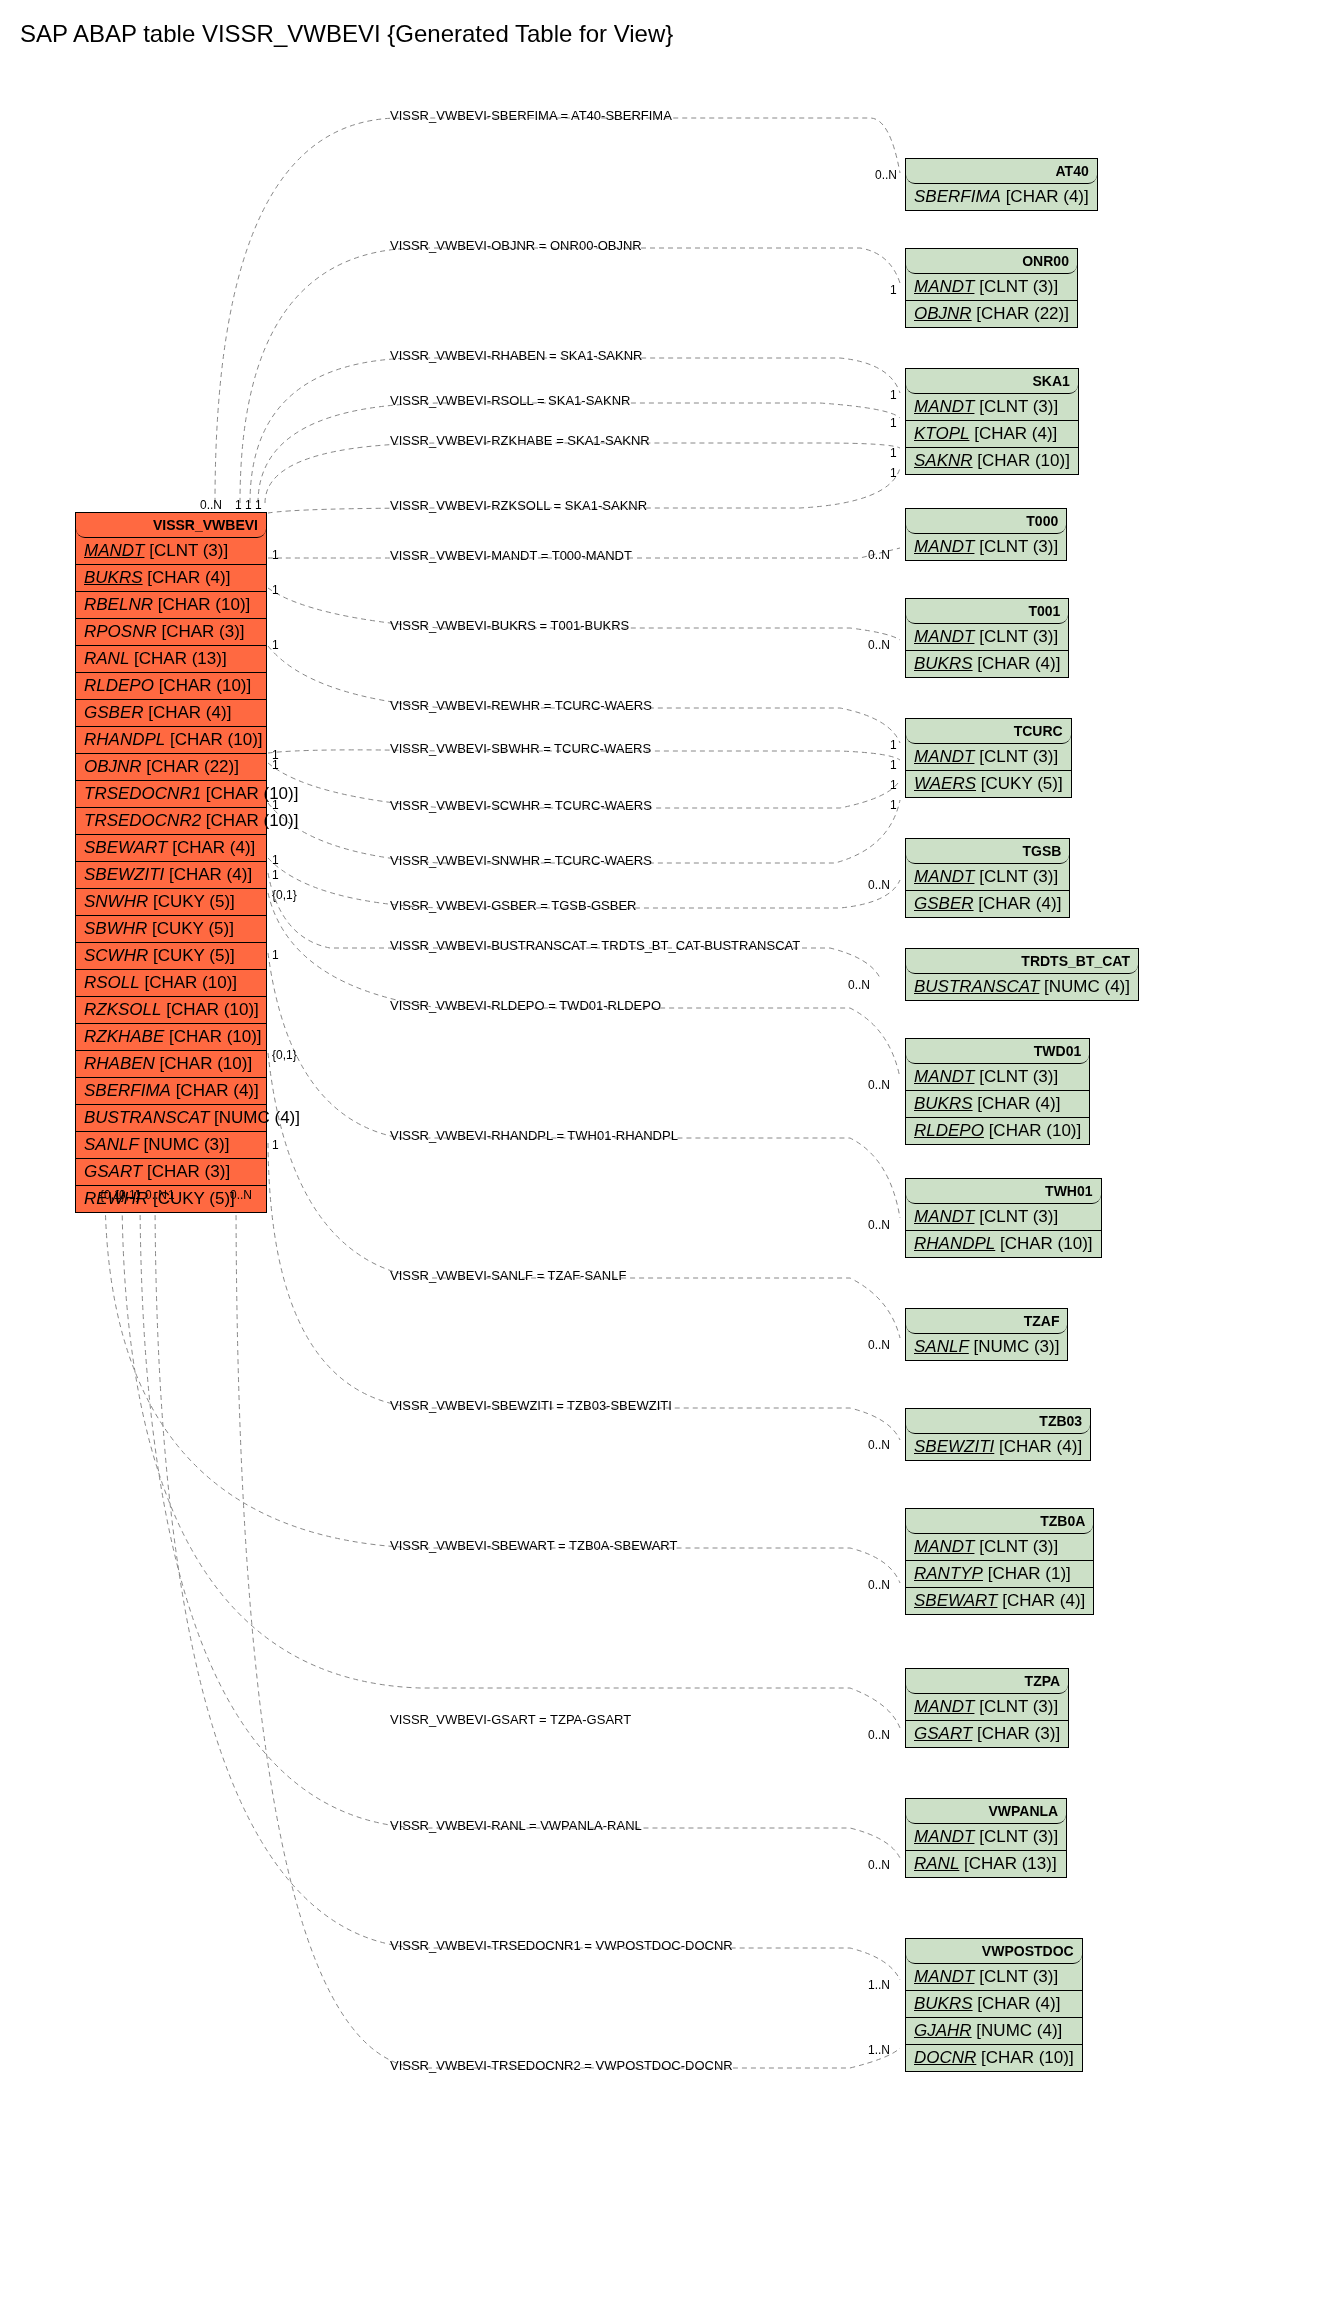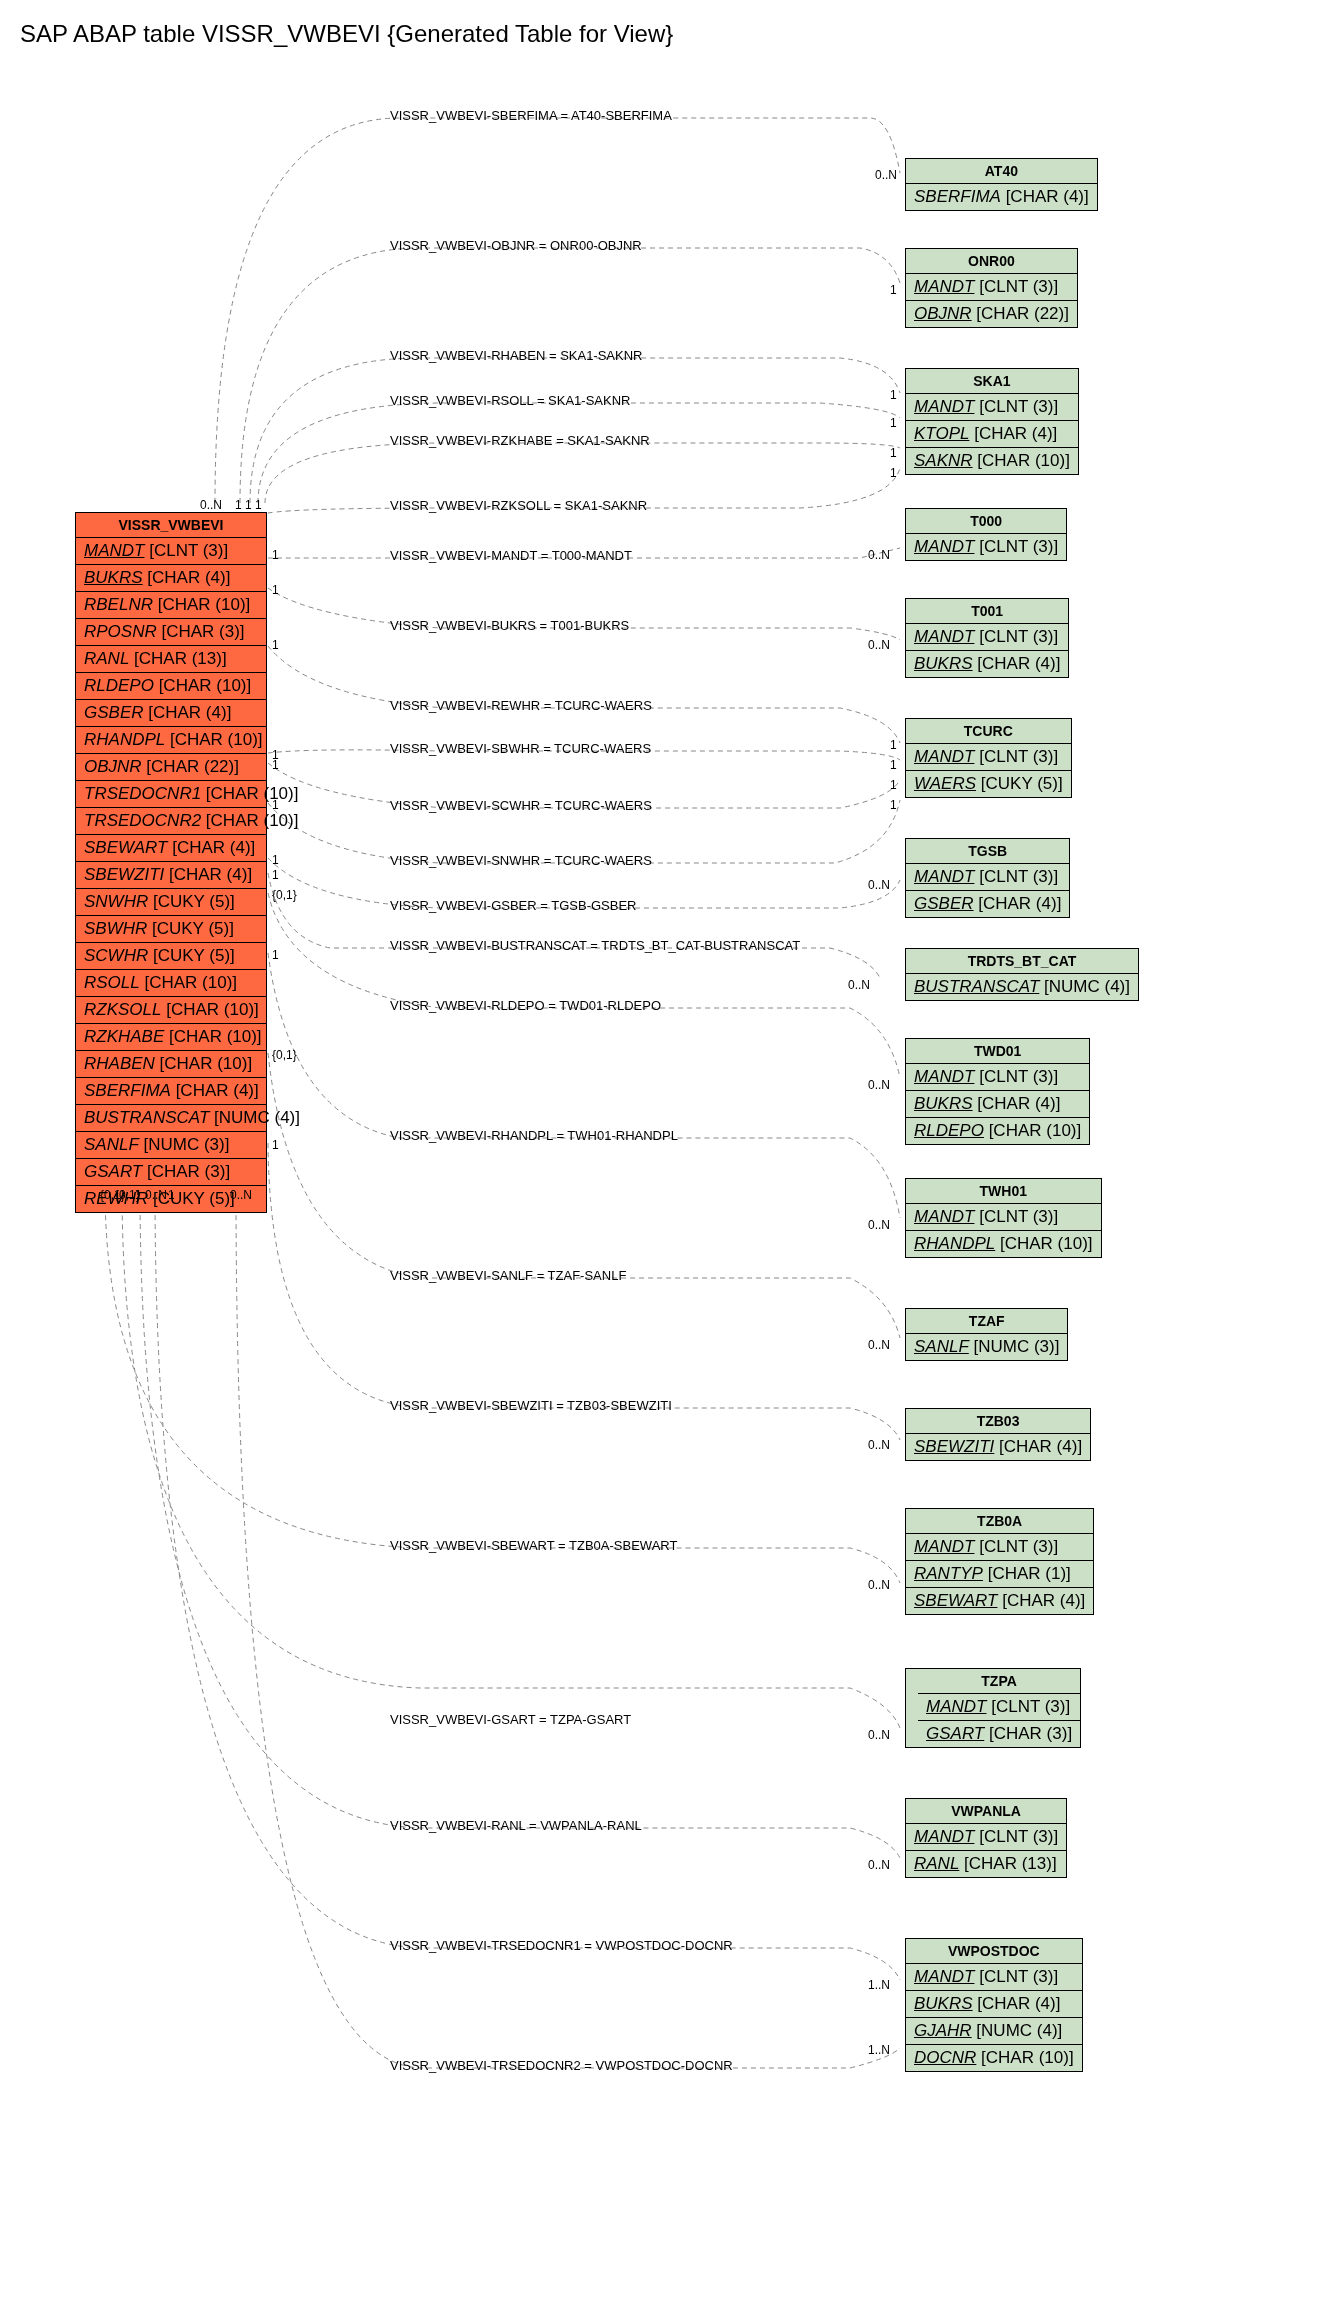--- a/index.html
+++ b/index.html
@@ -26,24 +26,25 @@
     border: 1px solid #000;
   }
   .entity-main {
     background: #ff6941;
   }
   .entity-ref {
     background: #cce0c7;
   }
   .entity-header {
     font-weight: bold;
-    text-align: center;
+    text-align: right;
     padding: 4px 8px;
     border-bottom: 1px solid #000;
     white-space: nowrap;
+    border-radius: 9px;
   }
   .entity-row {
     padding: 3px 8px;
     border-bottom: 1px solid #000;
     white-space: nowrap;
     font-size: 17px;
   }
   .entity-row:last-child {
     border-bottom: none;
   }
@@ -194,21 +195,21 @@
       <div class="entity entity-ref" style="left: 885px; top: 1350px; min-width: 160px;">
         <div class="entity-header">TZB03</div>
         <div class="entity-row key"><span class="fname">SBEWZITI</span> [CHAR (4)]</div>
       </div>
       <div class="entity entity-ref" style="left: 885px; top: 1450px; min-width: 160px;">
         <div class="entity-header">TZB0A</div>
         <div class="entity-row key"><span class="fname">MANDT</span> [CLNT (3)]</div>
         <div class="entity-row key"><span class="fname">RANTYP</span> [CHAR (1)]</div>
         <div class="entity-row key"><span class="fname">SBEWART</span> [CHAR (4)]</div>
       </div>
-      <div class="entity entity-ref" style="left: 885px; top: 1610px; min-width: 160px; padding-left: 12px;">
+      <div class="entity entity-ref" style="left: 885px; top: 1610px; min-width: 160px;">
         <div class="entity-header">TZPA</div>
         <div class="entity-row key"><span class="fname">MANDT</span> [CLNT (3)]</div>
         <div class="entity-row key"><span class="fname">GSART</span> [CHAR (3)]</div>
       </div>
       <div class="entity entity-ref" style="left: 885px; top: 1740px; min-width: 160px;">
         <div class="entity-header">VWPANLA</div>
         <div class="entity-row key"><span class="fname">MANDT</span> [CLNT (3)]</div>
         <div class="entity-row key"><span class="fname">RANL</span> [CHAR (13)]</div>
       </div>
       <div class="entity entity-ref" style="left: 885px; top: 1880px; min-width: 160px;">

